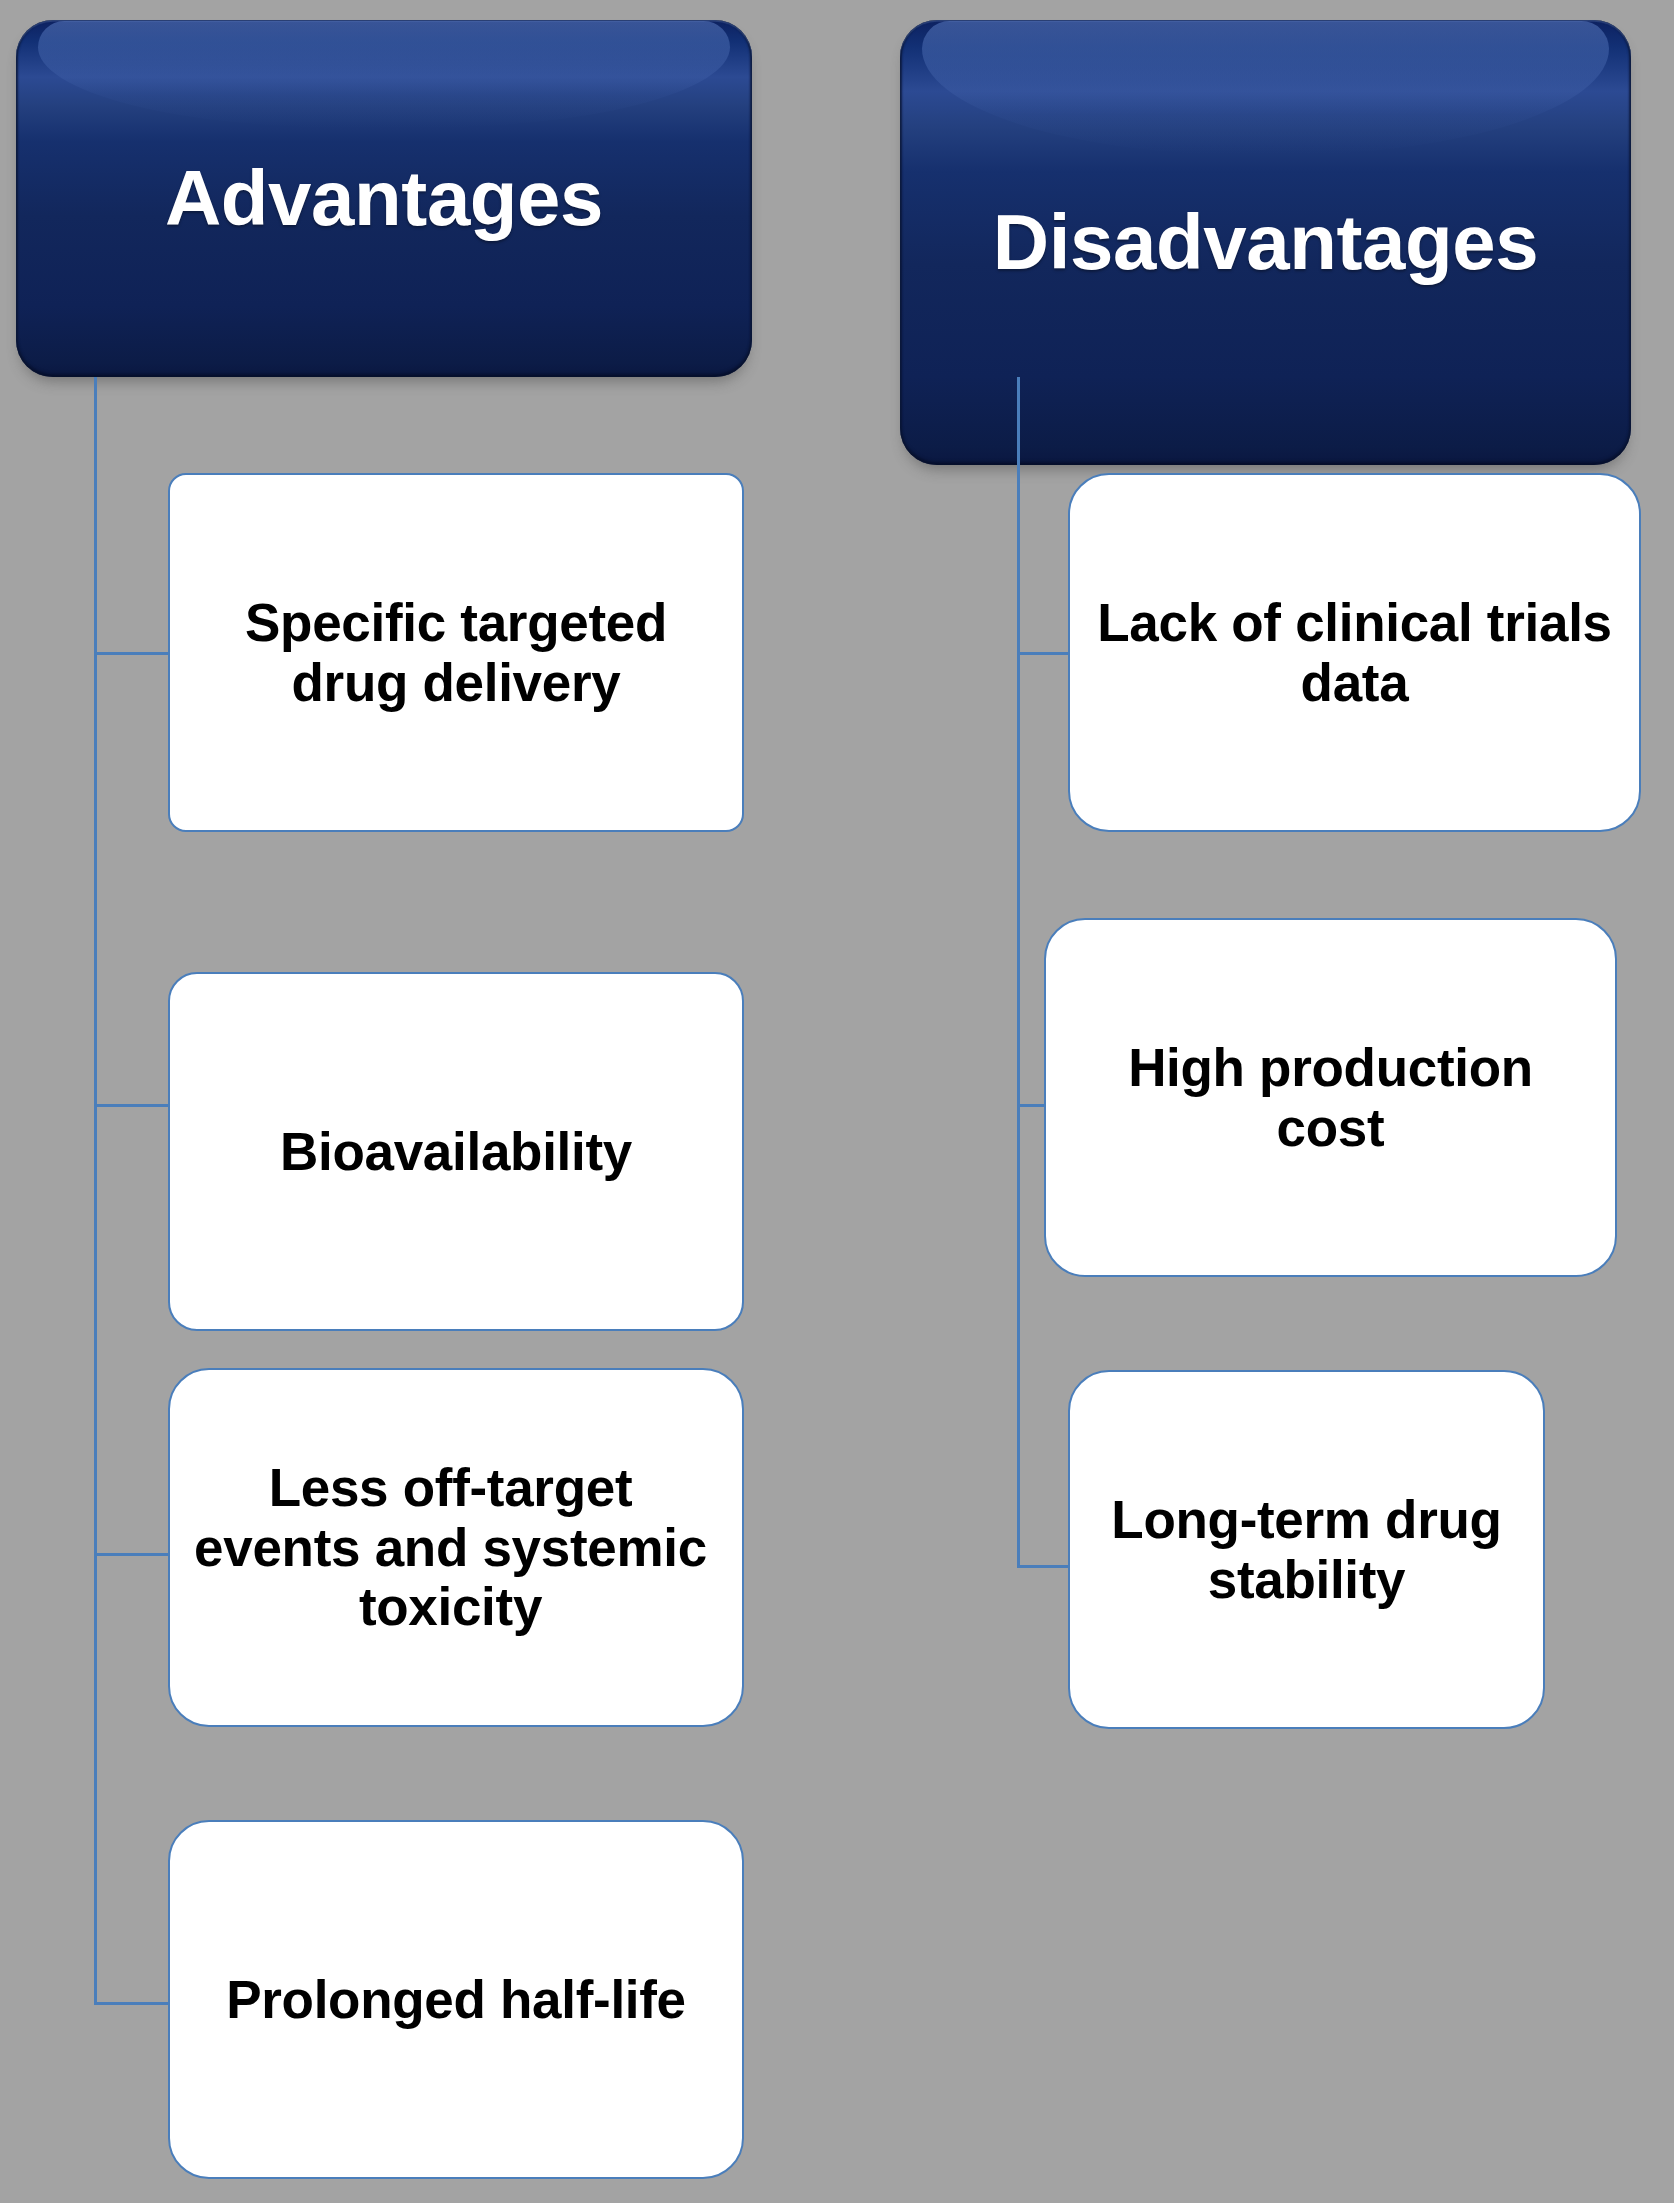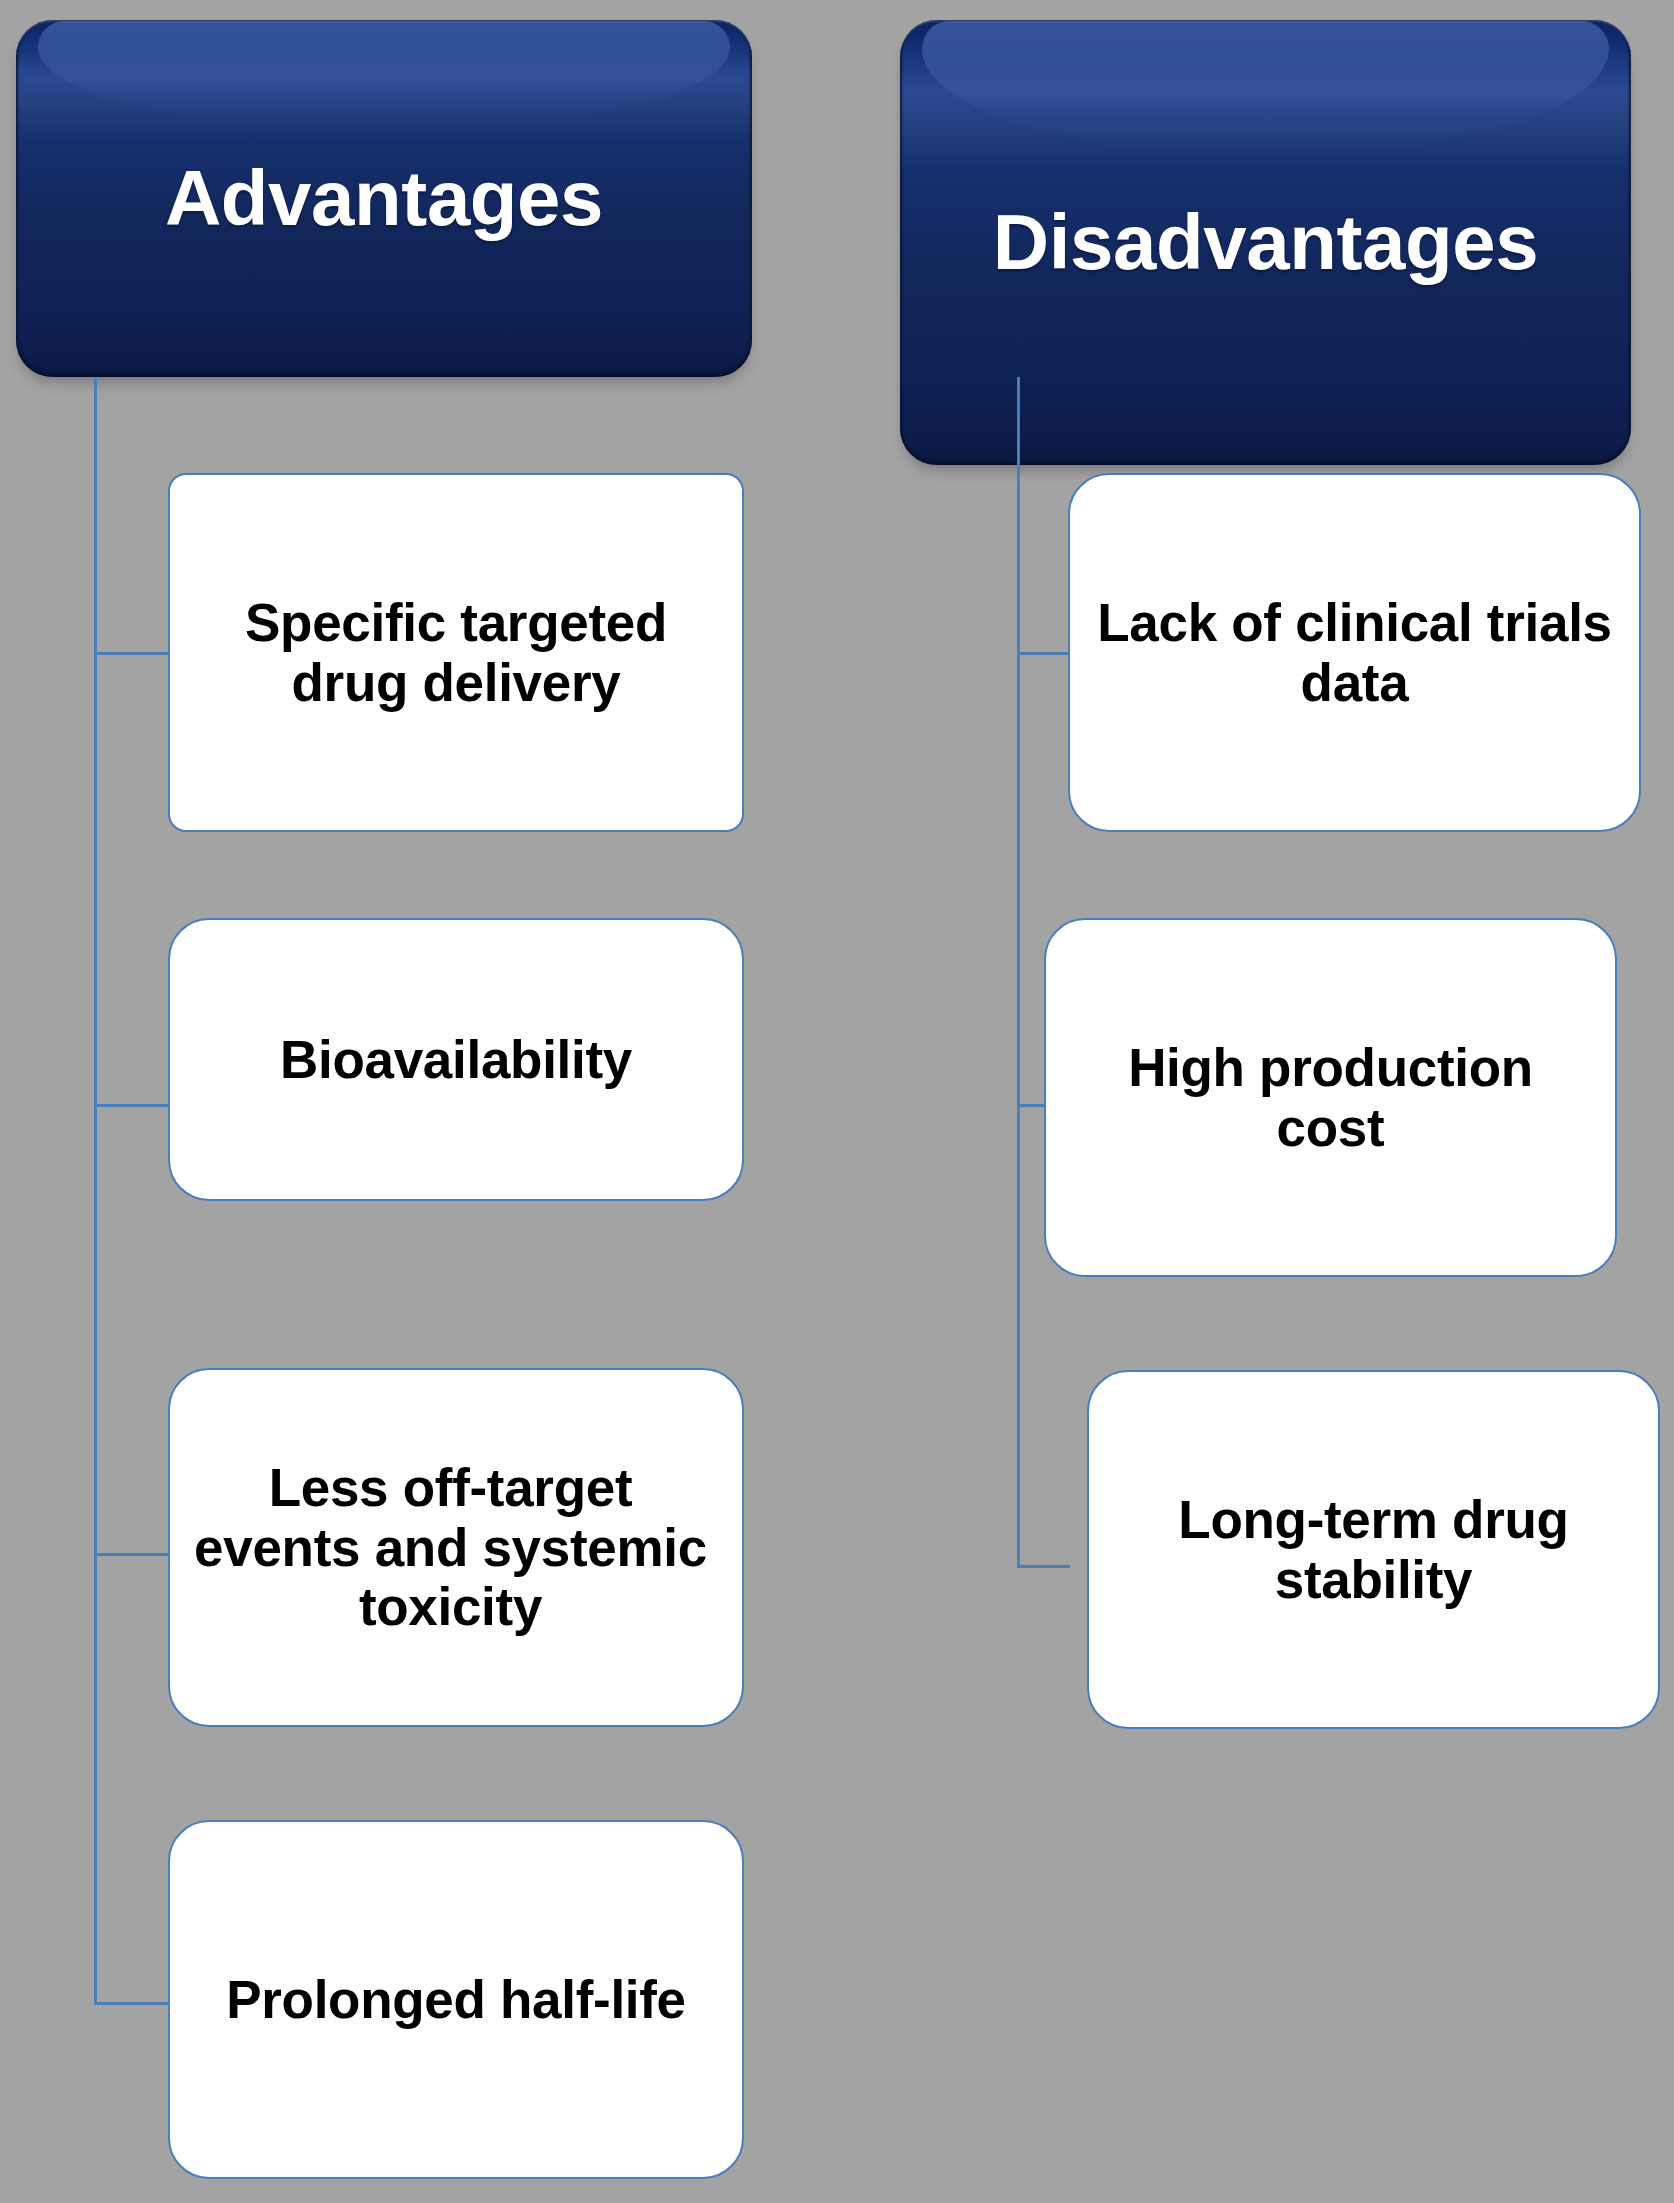--- a/index.html
+++ b/index.html
@@ -112,21 +112,21 @@
 
   <div class="stub" style="left:94px; top:652px; width:75px;"></div>
   <div class="stub" style="left:94px; top:1104px; width:75px;"></div>
   <div class="stub" style="left:94px; top:1553px; width:75px;"></div>
   <div class="stub" style="left:94px; top:2002px; width:75px;"></div>
 
   <div class="leaf" style="left:168px; top:473px; width:576px; height:359px;border-radius:18px;">
     <span class="leaf-label">Specific targeted drug delivery</span>
   </div>
 
-  <div class="leaf" style="left:168px; top:918px; width:576px; height:283px;">
+  <div class="leaf" style="left:168px; top:972px; width:576px; height:359px;border-radius:29px;">
     <span class="leaf-label">Bioavailability</span>
   </div>
 
   <div class="leaf" style="left:168px; top:1368px; width:576px; height:359px;padding-left:12px;">
     <span class="leaf-label">Less off-target events and systemic toxicity</span>
   </div>
 
   <div class="leaf" style="left:168px; top:1820px; width:576px; height:359px;">
     <span class="leaf-label">Prolonged half-life</span>
   </div>
@@ -142,18 +142,18 @@
   <div class="stub" style="left:1017px; top:1565px; width:53px;"></div>
 
   <div class="leaf" style="left:1068px; top:473px; width:573px; height:359px;">
     <span class="leaf-label">Lack of clinical trials data</span>
   </div>
 
   <div class="leaf" style="left:1044px; top:918px; width:573px; height:359px;">
     <span class="leaf-label">High production cost</span>
   </div>
 
-  <div class="leaf" style="left:1068px; top:1370px; width:573px; height:359px;margin-left:19px;">
+  <div class="leaf" style="left:1068px; top:1370px; width:477px; height:359px;">
     <span class="leaf-label">Long-term drug stability</span>
   </div>
 
 </div>
 
 
 </body></html>

